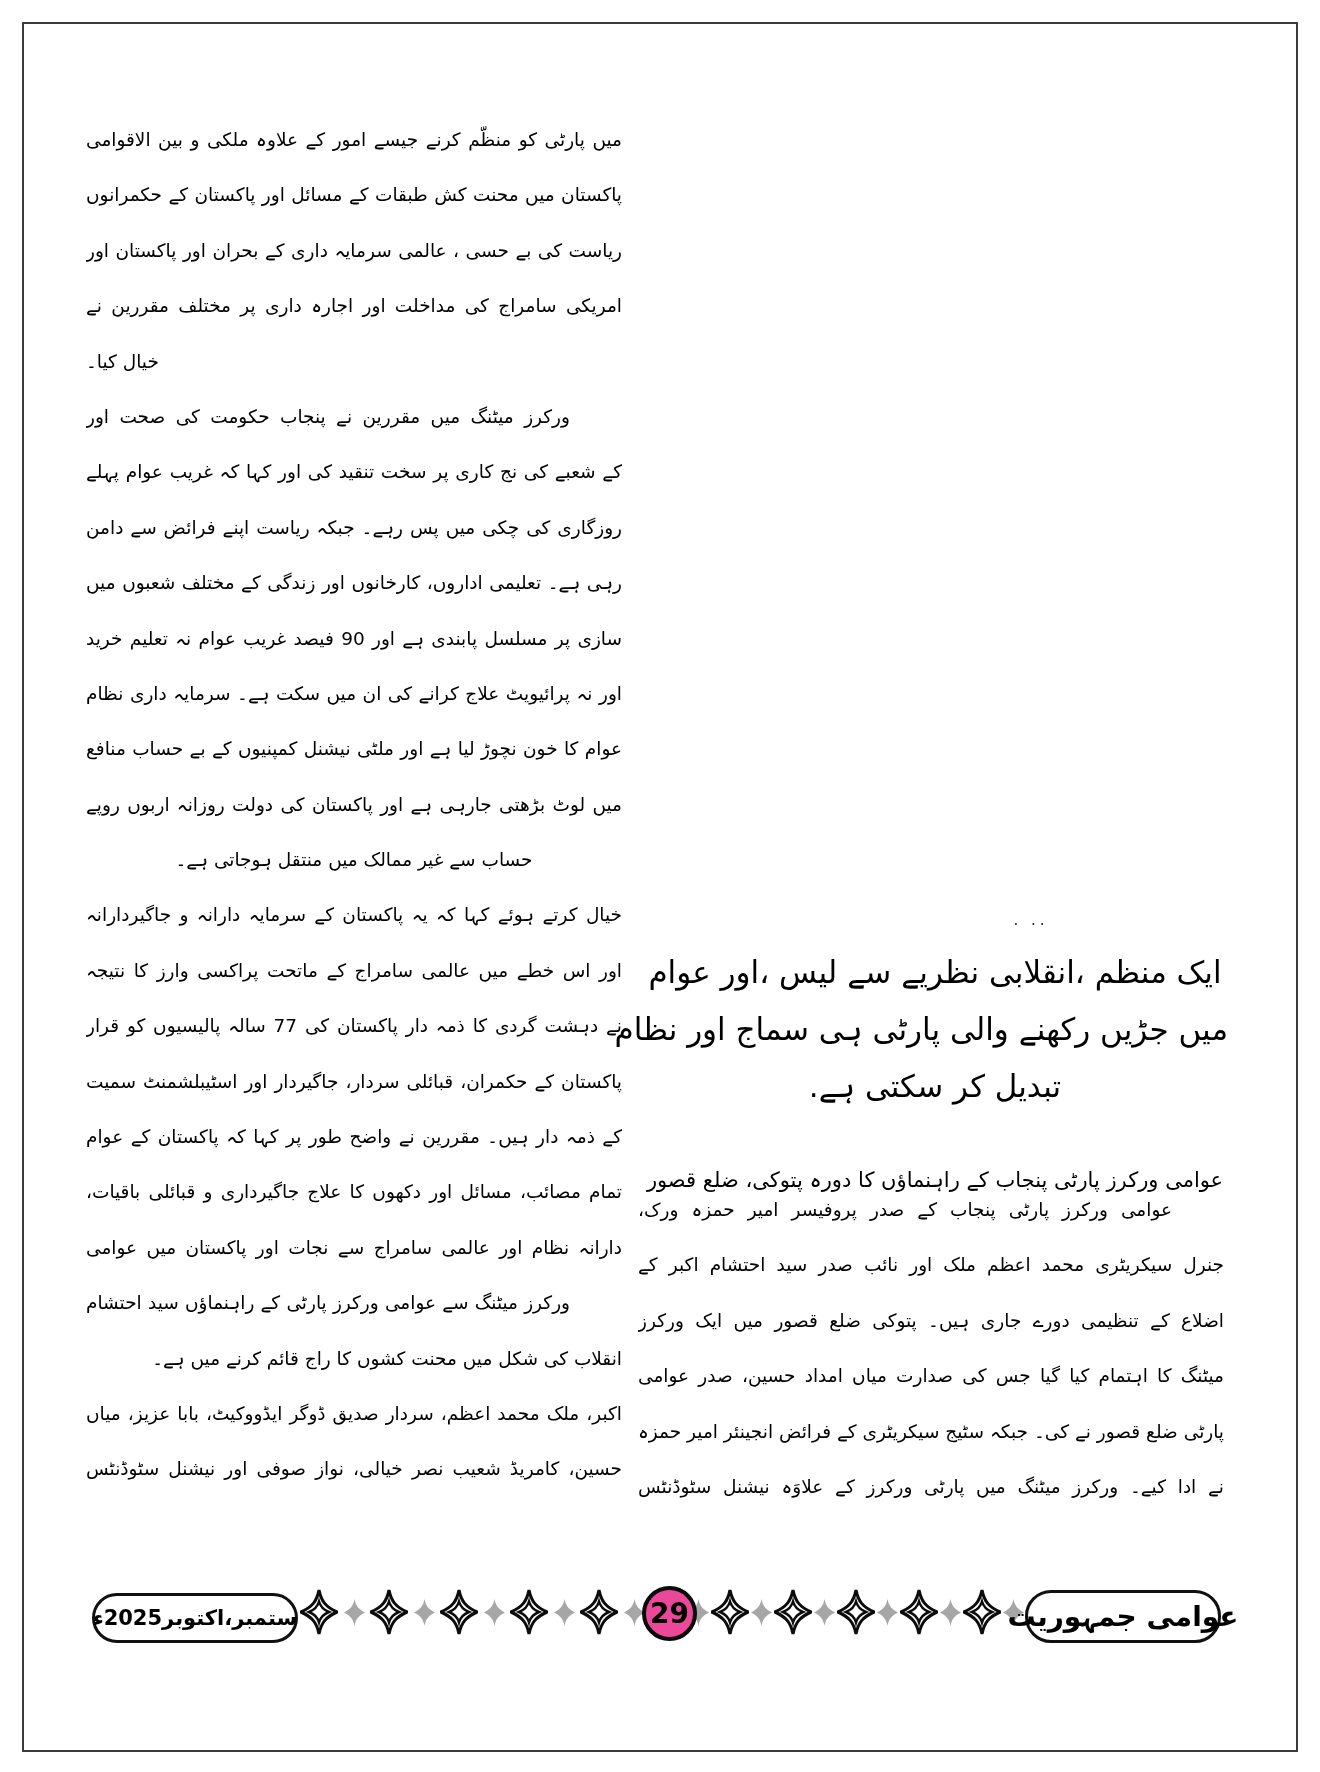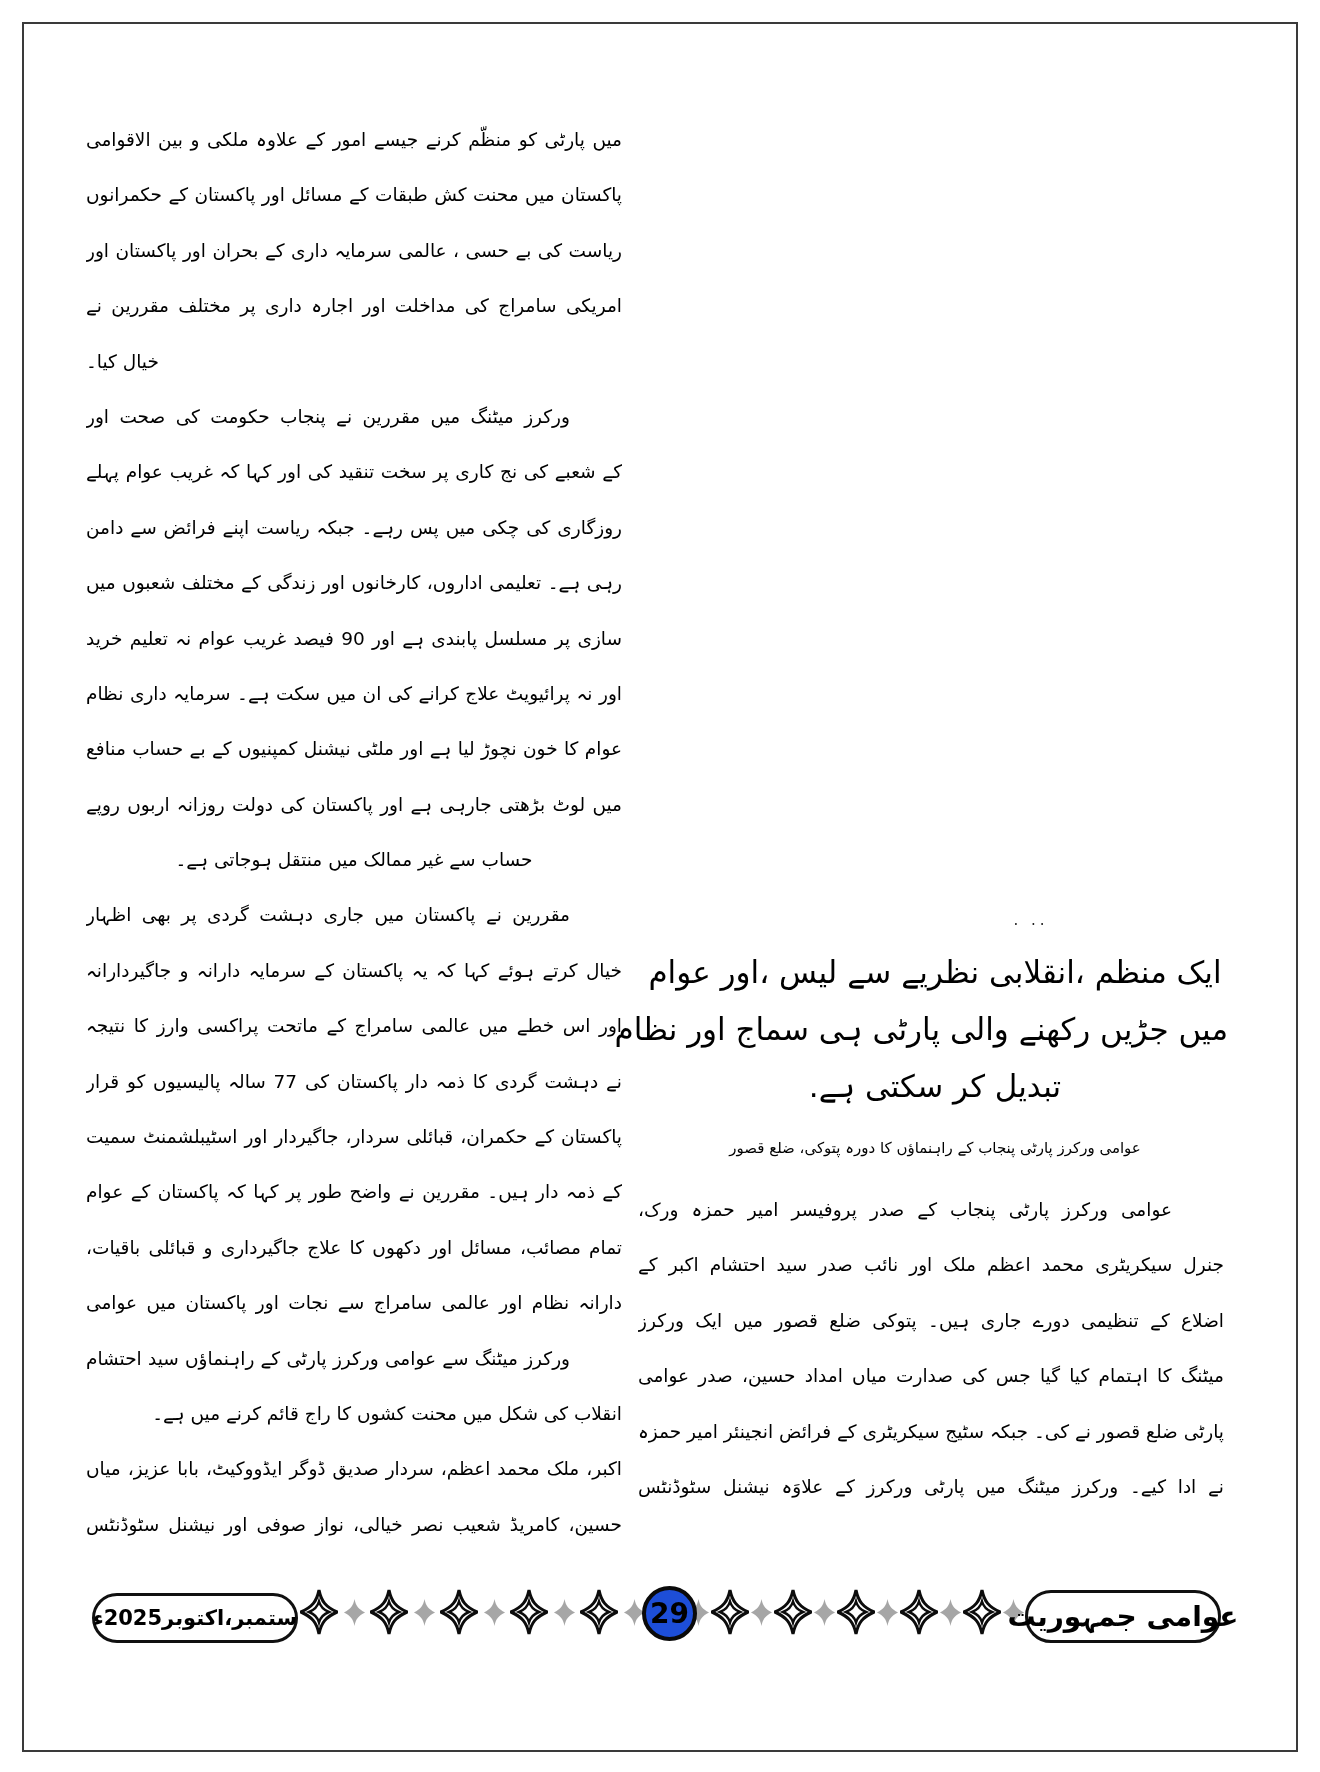--- a/index.html
+++ b/index.html
@@ -22,38 +22,38 @@
   .line.indent{padding-right:52px;}
   .line.align-left{text-align:center;text-align-last:left;}
   .line.align-center{text-align:center;text-align-last:center;}
   .line.align-right{text-align:right;text-align-last:right;}
   #headline{left:642px;top:944px;width:586px;}
   .heading-line{
     direction:rtl;text-align:center;font-weight:normal;
     font-size:31px;height:57px;line-height:57px;white-space:nowrap;
   }
   #subheadline{
-    position:absolute;left:642px;top:1122px;width:586px;
-    direction:rtl;text-align:center;font-size:15px;height:52px;line-height:52px;
+    position:absolute;left:642px;top:1154px;width:586px;
+    direction:rtl;text-align:center;font-size:21px;height:52px;line-height:52px;
     white-space:nowrap;overflow:hidden;
   }
   #heading-dots{
     position:absolute;left:995px;top:916px;width:72px;
     text-align:center;font-size:15px;letter-spacing:4px;color:#222;
   }
   .pill{
     position:absolute;border:3px solid #101010;border-radius:26px;background:#fff;
     display:flex;align-items:center;justify-content:center;
     direction:rtl;font-weight:bold;white-space:nowrap;z-index:2;
   }
   #issue-pill{left:92px;top:1593px;width:200px;height:44px;font-size:21px;}
   #magazine-pill{left:1025px;top:1590px;width:190px;height:47px;font-size:28px;}
   #page-badge{
     position:absolute;left:642px;top:1586px;width:47px;height:47px;
-    border:4px solid #0a0a0a;border-radius:50%;background:#1d4ed8;
+    border:4px solid #0a0a0a;border-radius:50%;background:#ec4899;
     display:flex;align-items:center;justify-content:center;
     font-weight:bold;font-size:28px;z-index:3;
   }
   .chain{
     position:absolute;top:1589px;height:46px;display:flex;
     align-items:center;justify-content:space-between;z-index:1;
   }
   #chain-left{left:300px;width:346px;}
   #chain-right{left:687px;width:338px;}
   .chain svg{display:block;flex:0 0 auto;}
@@ -72,21 +72,20 @@
       <div class="line align-left">خیال کیا۔</div>
       <div class="line indent">ورکرز میٹنگ میں مقررین نے پنجاب حکومت کی صحت اور تعلیم</div>
       <div class="line">کے شعبے کی نج کاری پر سخت تنقید کی اور کہا کہ غریب عوام پہلے ہی مہنگائی بے</div>
       <div class="line">روزگاری کی چکی میں پس رہے۔ جبکہ ریاست اپنے فرائض سے دامن جھاڑ</div>
       <div class="line">رہی ہے۔ تعلیمی اداروں، کارخانوں اور زندگی کے مختلف شعبوں میں انجمن</div>
       <div class="line">سازی پر مسلسل پابندی ہے اور 90 فیصد غریب عوام نہ تعلیم خرید سکتے ہیں</div>
       <div class="line">اور نہ پرائیویٹ علاج کرانے کی ان میں سکت ہے۔ سرمایہ داری نظام نے</div>
       <div class="line">عوام کا خون نچوڑ لیا ہے اور ملٹی نیشنل کمپنیوں کے بے حساب منافع کی شکل</div>
       <div class="line">میں لوٹ بڑھتی جارہی ہے اور پاکستان کی دولت روزانہ اربوں روپے کے</div>
       <div class="line align-center">حساب سے غیر ممالک میں منتقل ہوجاتی ہے۔</div>
-      <div class="line indent">مقررین نے پاکستان میں جاری دہشت گردی پر بھی اظہار</div>
       <div class="line">خیال کرتے ہوئے کہا کہ یہ پاکستان کے سرمایہ دارانہ و جاگیردارانہ نظام</div>
       <div class="line">اور اس خطے میں عالمی سامراج کے ماتحت پراکسی وارز کا نتیجہ ہے۔ مقررین</div>
       <div class="line">نے دہشت گردی کا ذمہ دار پاکستان کی 77 سالہ پالیسیوں کو قرار دیا تاہم</div>
       <div class="line">پاکستان کے حکمران، قبائلی سردار، جاگیردار اور اسٹیبلشمنٹ سمیت سب اس</div>
       <div class="line">کے ذمہ دار ہیں۔ مقررین نے واضح طور پر کہا کہ پاکستان کے عوام کے</div>
       <div class="line">تمام مصائب، مسائل اور دکھوں کا علاج جاگیرداری و قبائلی باقیات، سرمایہ</div>
       <div class="line">دارانہ نظام اور عالمی سامراج سے نجات اور پاکستان میں عوامی جمہوری</div>
       <div class="line indent">ورکرز میٹنگ سے عوامی ورکرز پارٹی کے راہنماؤں سید احتشام</div>
       <div class="line align-right">انقلاب کی شکل میں محنت کشوں کا راج قائم کرنے میں ہے۔</div>
       <div class="line">اکبر، ملک محمد اعظم، سردار صدیق ڈوگر ایڈووکیٹ، بابا عزیز، میاں امداد</div>

